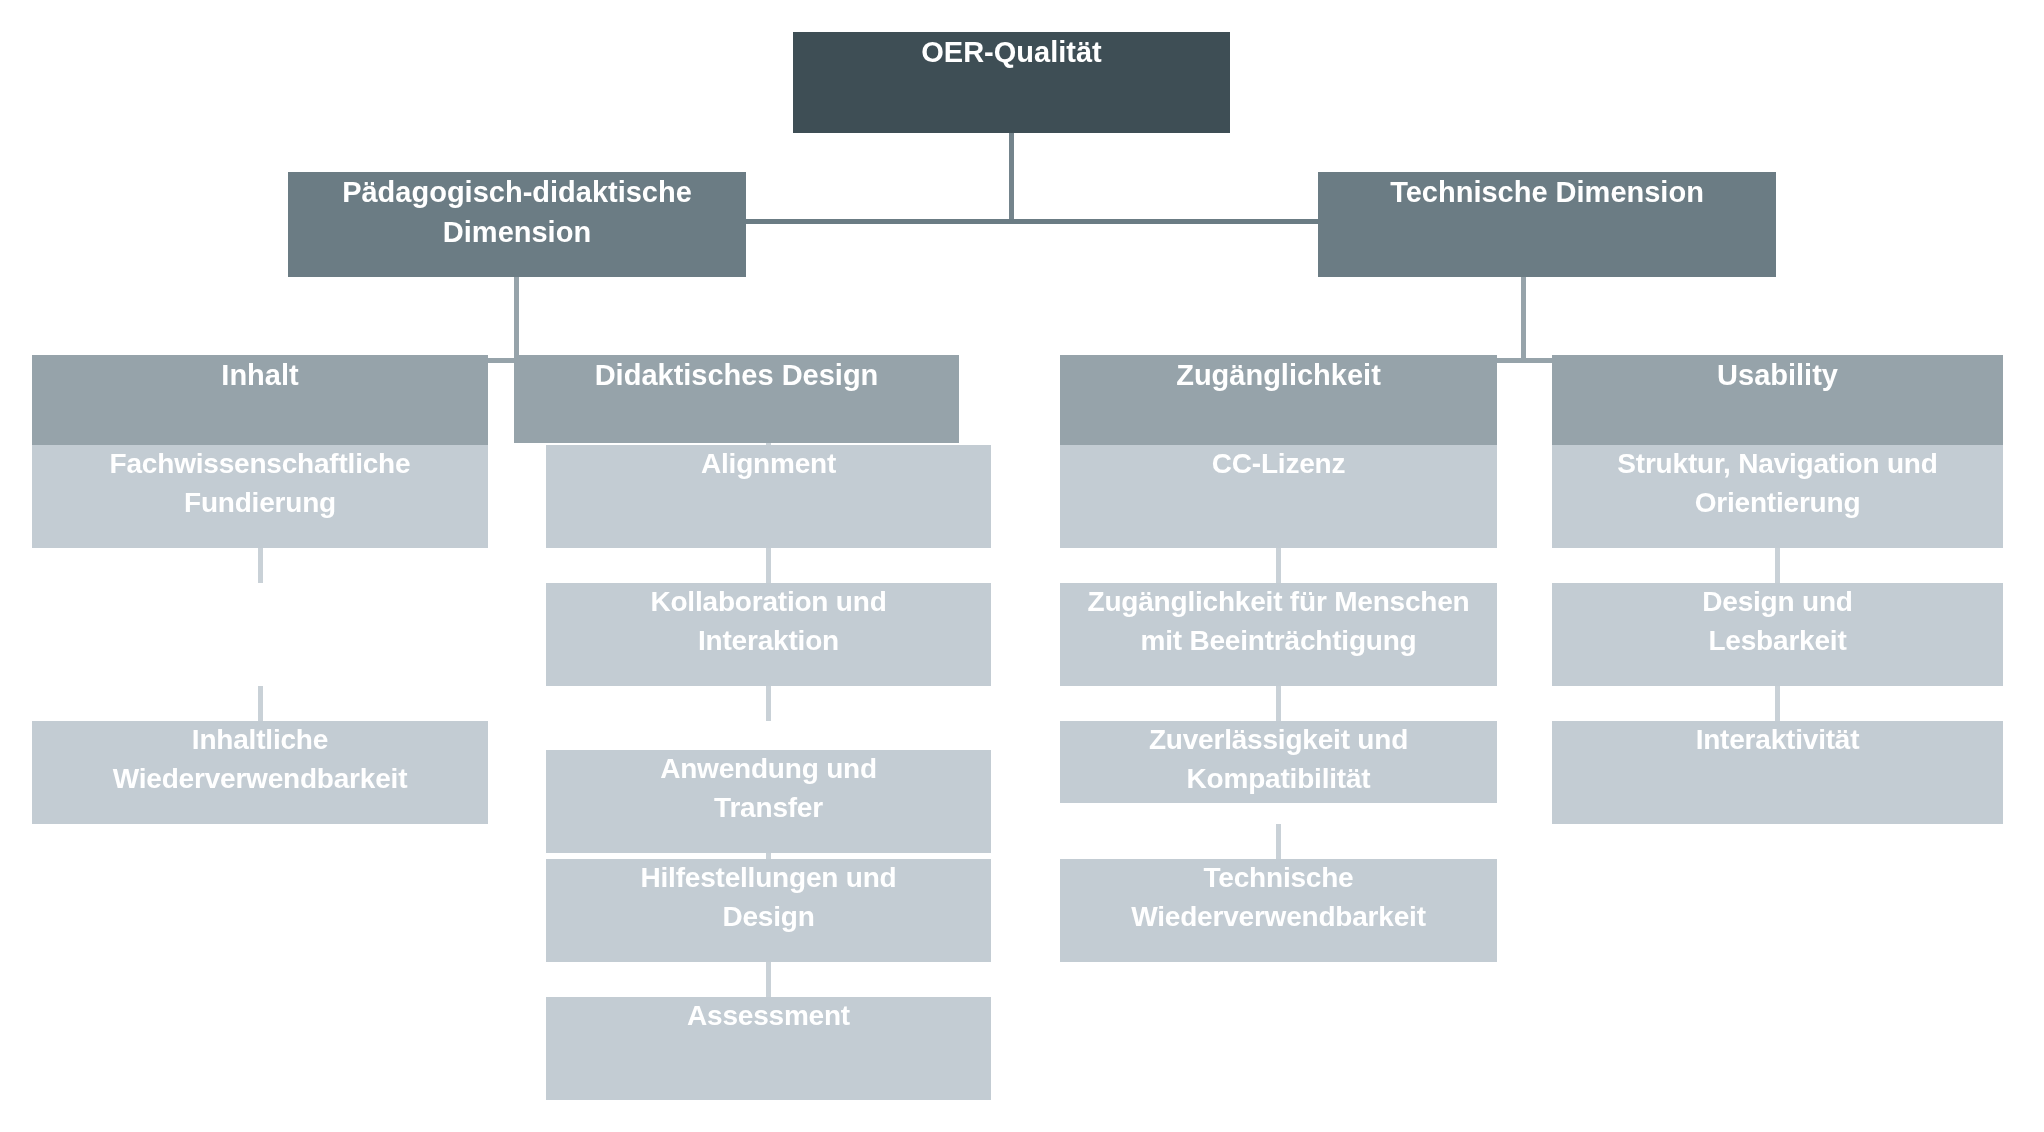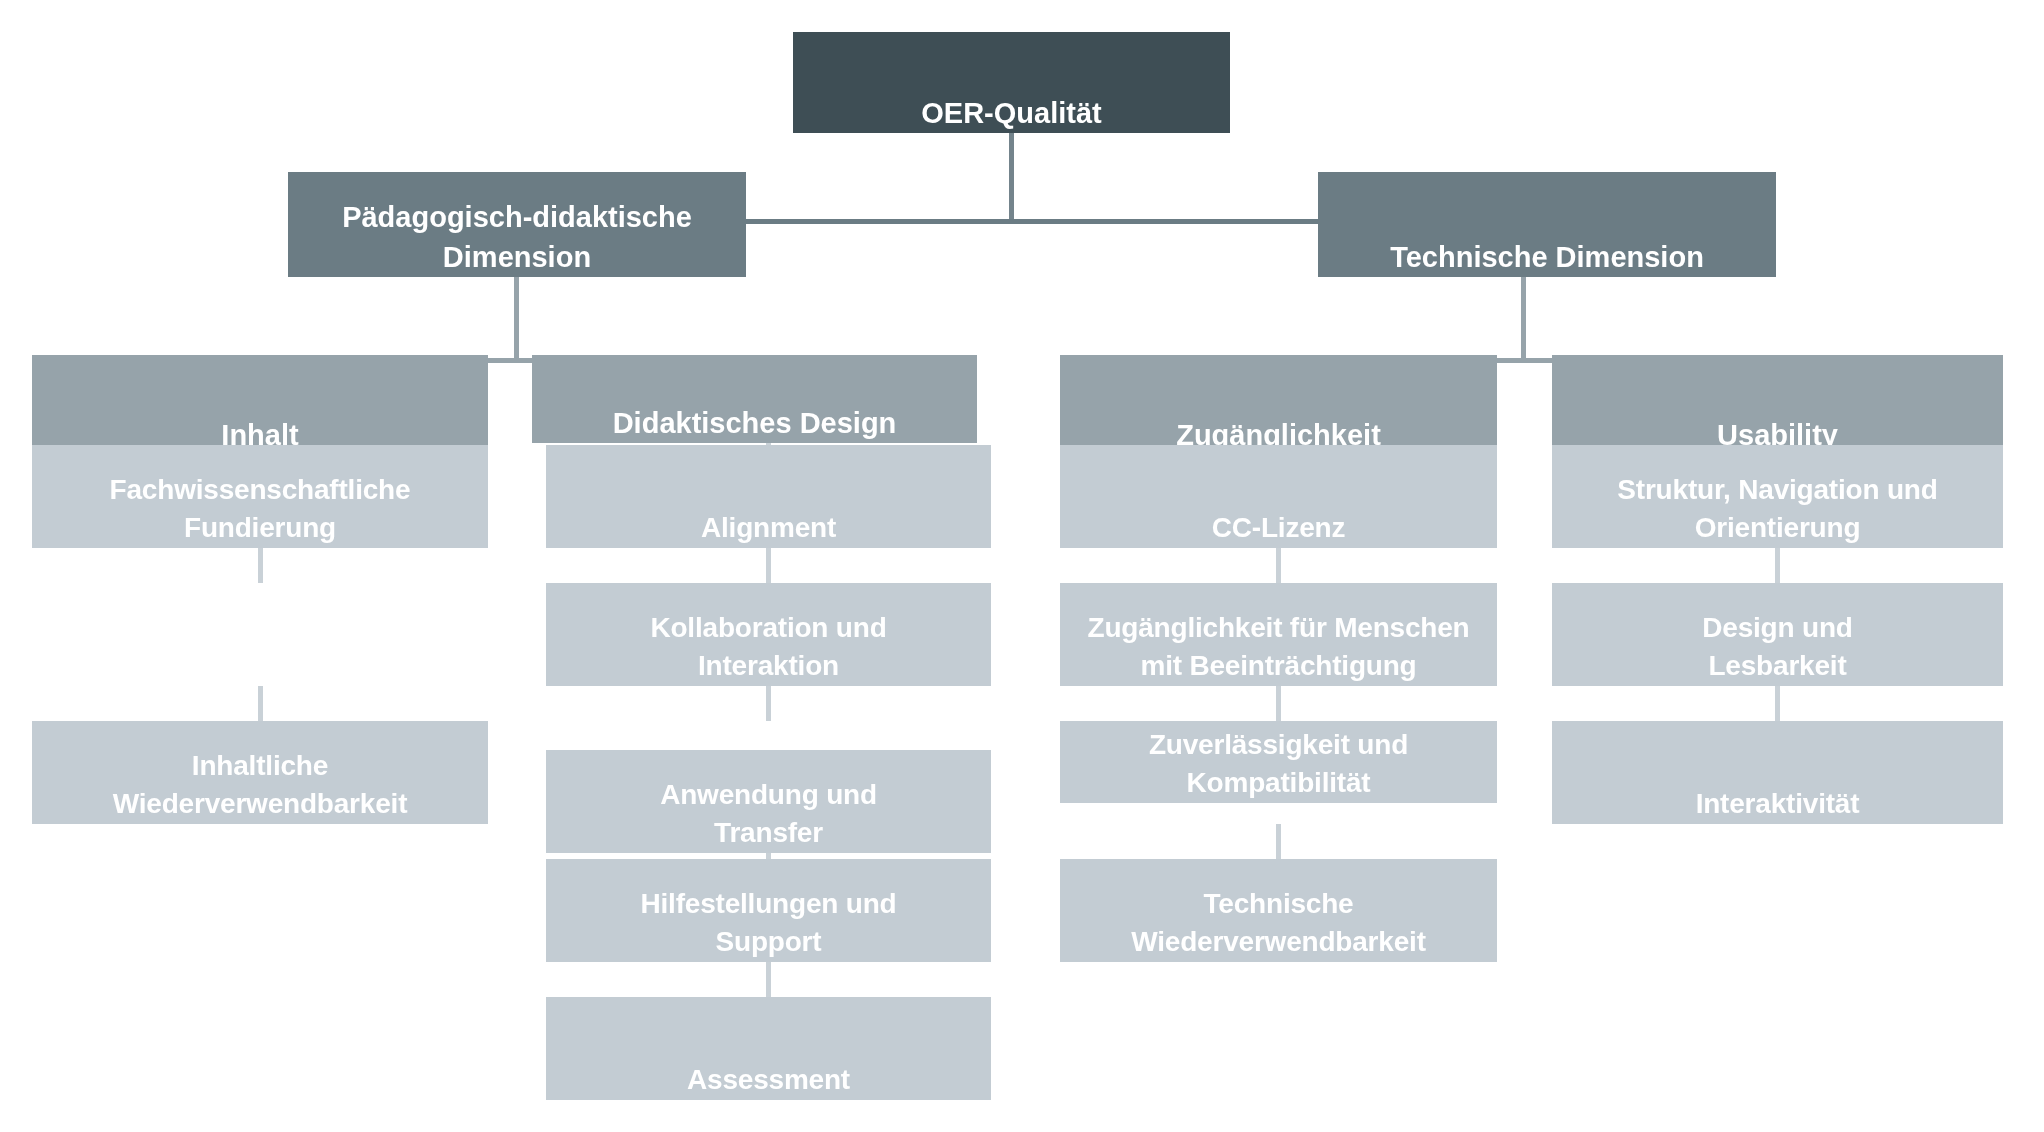--- a/index.html
+++ b/index.html
@@ -11,21 +11,21 @@
     position: relative;
     width: 2044px;
     height: 1132px;
     background: #ffffff;
     font-family: "Liberation Sans", sans-serif;
     overflow: hidden;
   }
   .box {
     position: absolute;
     display: flex;
-    align-items: flex-end;
+    align-items: flex-start;
     justify-content: center;
     text-align: center;
     color: #ffffff;
     font-weight: bold;
     box-sizing: border-box;
     padding: 0 6px;
   }
   .lbl {
     white-space: pre-line;
     line-height: 1.38;
@@ -79,21 +79,21 @@
     <span class="lbl">Pädagogisch-didaktische
 Dimension</span>
   </div>
   <div class="box dim-box" style="left:1318px;top:172px;width:458px;height:105px">
     <span class="lbl">Technische Dimension</span>
   </div>
 
   <div class="box branch-box" style="left:32px;top:310px;width:456px;height:100px">
     <span class="lbl">Inhalt</span>
   </div>
-  <div class="box branch-box" style="left:532px;top:310px;width:445px;height:88px">
+  <div class="box branch-box" style="left:514px;top:310px;width:445px;height:88px">
     <span class="lbl">Didaktisches Design</span>
   </div>
   <div class="box branch-box" style="left:1060px;top:310px;width:437px;height:100px">
     <span class="lbl">Zugänglichkeit</span>
   </div>
   <div class="box branch-box" style="left:1552px;top:310px;width:451px;height:100px">
     <span class="lbl">Usability</span>
   </div>
 
   <div class="box item-box" style="left:32px;top:445px;width:456px;height:103px">
@@ -111,21 +111,21 @@
   <div class="box item-box" style="left:546px;top:583px;width:445px;height:103px">
     <span class="lbl">Kollaboration und
 Interaktion</span>
   </div>
   <div class="box item-box" style="left:546px;top:750px;width:445px;height:103px">
     <span class="lbl">Anwendung und
 Transfer</span>
   </div>
   <div class="box item-box" style="left:546px;top:859px;width:445px;height:103px">
     <span class="lbl">Hilfestellungen und
-Support</span>
+Design</span>
   </div>
   <div class="box item-box" style="left:546px;top:997px;width:445px;height:103px">
     <span class="lbl">Assessment</span>
   </div>
 
   <div class="box item-box" style="left:1060px;top:445px;width:437px;height:103px">
     <span class="lbl">CC-Lizenz</span>
   </div>
   <div class="box item-box" style="left:1060px;top:583px;width:437px;height:103px">
     <span class="lbl">Zugänglichkeit für Menschen

